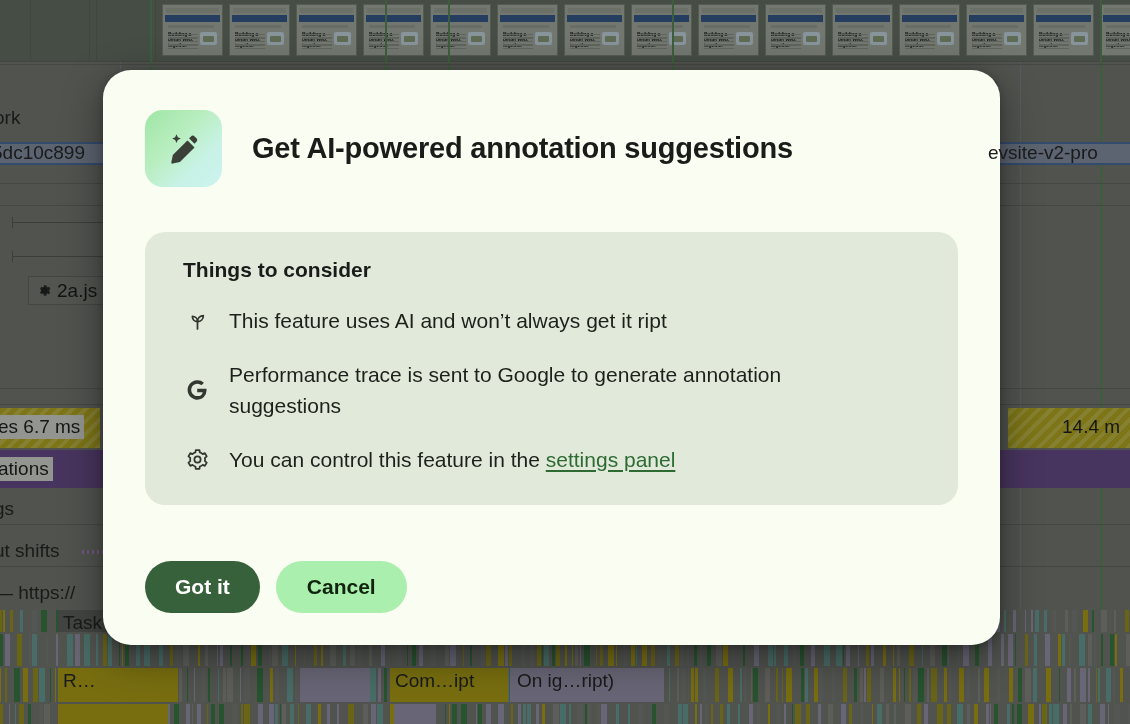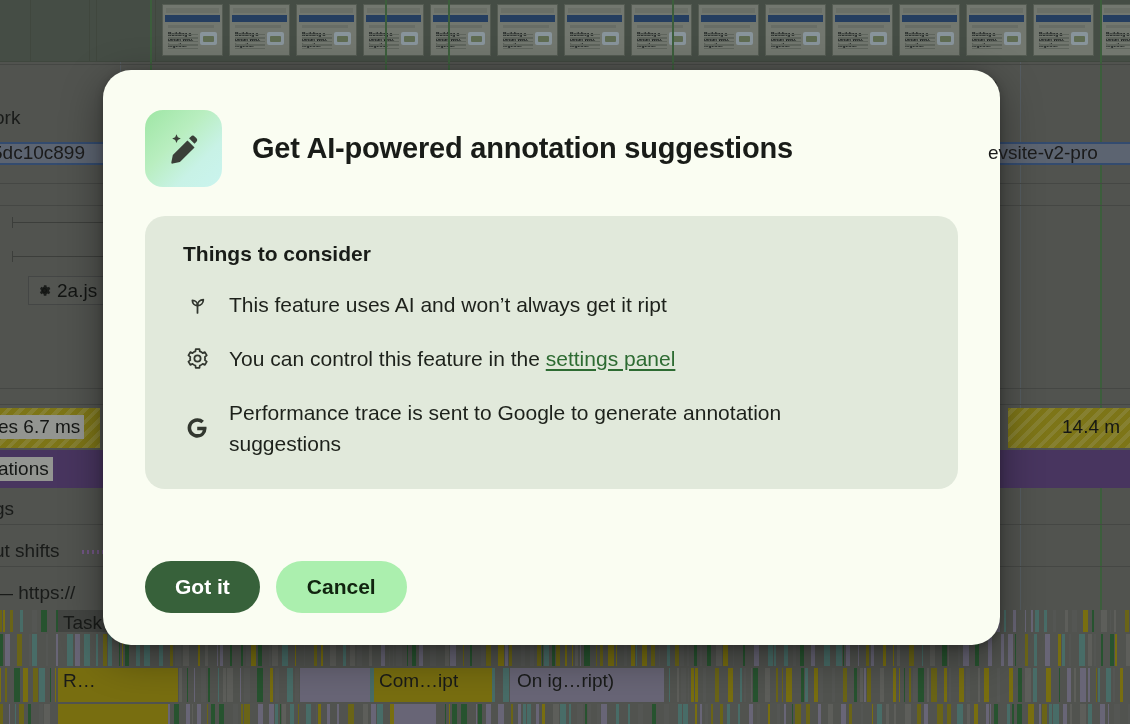--- a/index.html
+++ b/index.html
@@ -232,20 +232,21 @@
     left: 103px;
     top: 70px;
     width: 897px;
     height: 575px;
     background: #fafdf2;
     border-radius: 28px;
     box-shadow: 0 12px 42px rgba(0,0,0,.42), 0 2px 8px rgba(0,0,0,.22);
     padding: 40px 42px 0 42px;
     display: flex;
     flex-direction: column;
+    gap: 16px;
   }
 
   .dlg-head {
     display: flex;
     align-items: center;
     gap: 30px;
     padding-left: 0;
   }
 
   .logo {
@@ -1034,21 +1035,21 @@
           <div class="fl-noise" style="left: 1080px; width: 6px; background: rgb(139, 132, 160);"></div>
           <div class="fl-noise" style="left: 1088px; width: 2px; background: rgb(139, 132, 160);"></div>
           <div class="fl-noise" style="left: 1096px; width: 1px; background: rgb(143, 131, 23);"></div>
           <div class="fl-noise" style="left: 1098px; width: 2px; background: rgb(93, 143, 138);"></div>
           <div class="fl-noise" style="left: 1106px; width: 5px; background: rgb(93, 143, 138);"></div>
           <div class="fl-noise" style="left: 1113px; width: 2px; background: rgb(111, 111, 109);"></div>
           <div class="fl-noise" style="left: 1120px; width: 3px; background: rgb(163, 145, 14);"></div>
         </div>
       <div class="fl-row" style="top:58px; height:34px;">
         <div class="fl-blk fl-gold" style="left:58px; width:120px;">R…</div>
-        <div class="fl-blk fl-gold" style="left:374px; width:118px;">Com…ipt</div>
+        <div class="fl-blk fl-gold" style="left:390px; width:118px;">Com…ipt</div>
         <div class="fl-blk fl-purple" style="left:512px; width:152px;">On ig…ript)</div>
         <div class="fl-blk fl-purple" style="left:300px; width:70px;"></div>
       </div>
 
       <div id="flame-noise-3" class="fl-row" style="top:94px; height:20px;">
           <div class="fl-noise" style="left: 0px; width: 3px; background: rgb(143, 131, 23);"></div>
           <div class="fl-noise" style="left: 9px; width: 1px; background: rgb(139, 132, 160);"></div>
           <div class="fl-noise" style="left: 15px; width: 1px; background: rgb(93, 143, 138);"></div>
           <div class="fl-noise" style="left: 19px; width: 5px; background: rgb(143, 131, 23);"></div>
           <div class="fl-noise" style="left: 28px; width: 3px; background: rgb(47, 107, 58);"></div>
@@ -1210,36 +1211,36 @@
             <path d="M12 21v-7"></path>
             <path d="M12 14c0-3.2 2.4-5.6 5.6-5.6C17.6 11.6 15.2 14 12 14z"></path>
             <path d="M12 14C12 11.2 9.9 9.1 7.1 9.1 7.1 11.9 9.2 14 12 14z"></path>
           </svg>
         </span>
         <span class="ci-text">This feature uses AI and won’t always get it ript</span>
       </div>
 
       <div class="consider-item">
         <span class="ci-icon mid">
+          <svg width="26" height="26" viewBox="0 0 24 24">
+            <path fill="#32372f" d="M12.2 3.1a8.9 8.9 0 1 0 6.1 15.4 8.5 8.5 0 0 0 2.5-6.3c0-.5 0-.9-.1-1.3h-8.5v3.1h5.1a4.7 4.7 0 0 1-4.9 3.6 5.7 5.7 0 1 1 3.7-10l2.3-2.3a8.9 8.9 0 0 0-6.2-2.3z"></path>
+          </svg>
+        </span>
+        <span class="ci-text">Performance trace is sent to Google to generate annotation suggestions</span>
+      </div>
+
+      <div class="consider-item">
+        <span class="ci-icon mid">
           <svg width="25" height="25" viewBox="0 0 24 24" fill="none" stroke="#32372f" stroke-width="1.7" stroke-linecap="round" stroke-linejoin="round">
             <circle cx="12" cy="12" r="3"></circle>
             <path d="M19.1 13.6a7.7 7.7 0 0 0 0-3.2l1.8-1.4-1.8-3.1-2.1.9a7.7 7.7 0 0 0-2.8-1.6L13.9 3h-3.6l-.3 2.2a7.7 7.7 0 0 0-2.8 1.6l-2.1-.9L3.3 9l1.8 1.4a7.7 7.7 0 0 0 0 3.2L3.3 15l1.8 3.1 2.1-.9a7.7 7.7 0 0 0 2.8 1.6l.3 2.2h3.6l.3-2.2a7.7 7.7 0 0 0 2.8-1.6l2.1.9 1.8-3.1-1.8-1.4z"></path>
           </svg>
         </span>
         <span class="ci-text"><span>You can control this feature in the </span><a class="ci-link">settings panel</a></span>
       </div>
-
-      <div class="consider-item">
-        <span class="ci-icon mid">
-          <svg width="26" height="26" viewBox="0 0 24 24">
-            <path fill="#32372f" d="M12.2 3.1a8.9 8.9 0 1 0 6.1 15.4 8.5 8.5 0 0 0 2.5-6.3c0-.5 0-.9-.1-1.3h-8.5v3.1h5.1a4.7 4.7 0 0 1-4.9 3.6 5.7 5.7 0 1 1 3.7-10l2.3-2.3a8.9 8.9 0 0 0-6.2-2.3z"></path>
-          </svg>
-        </span>
-        <span class="ci-text">Performance trace is sent to Google to generate annotation suggestions</span>
-      </div>
     </div>
 
     <div class="dlg-foot">
       <div class="foot-right">
         <button class="btn btn-filled">Got it</button>
         <button class="btn btn-tonal">Cancel</button>
       </div>
     </div>
 
   </div>

